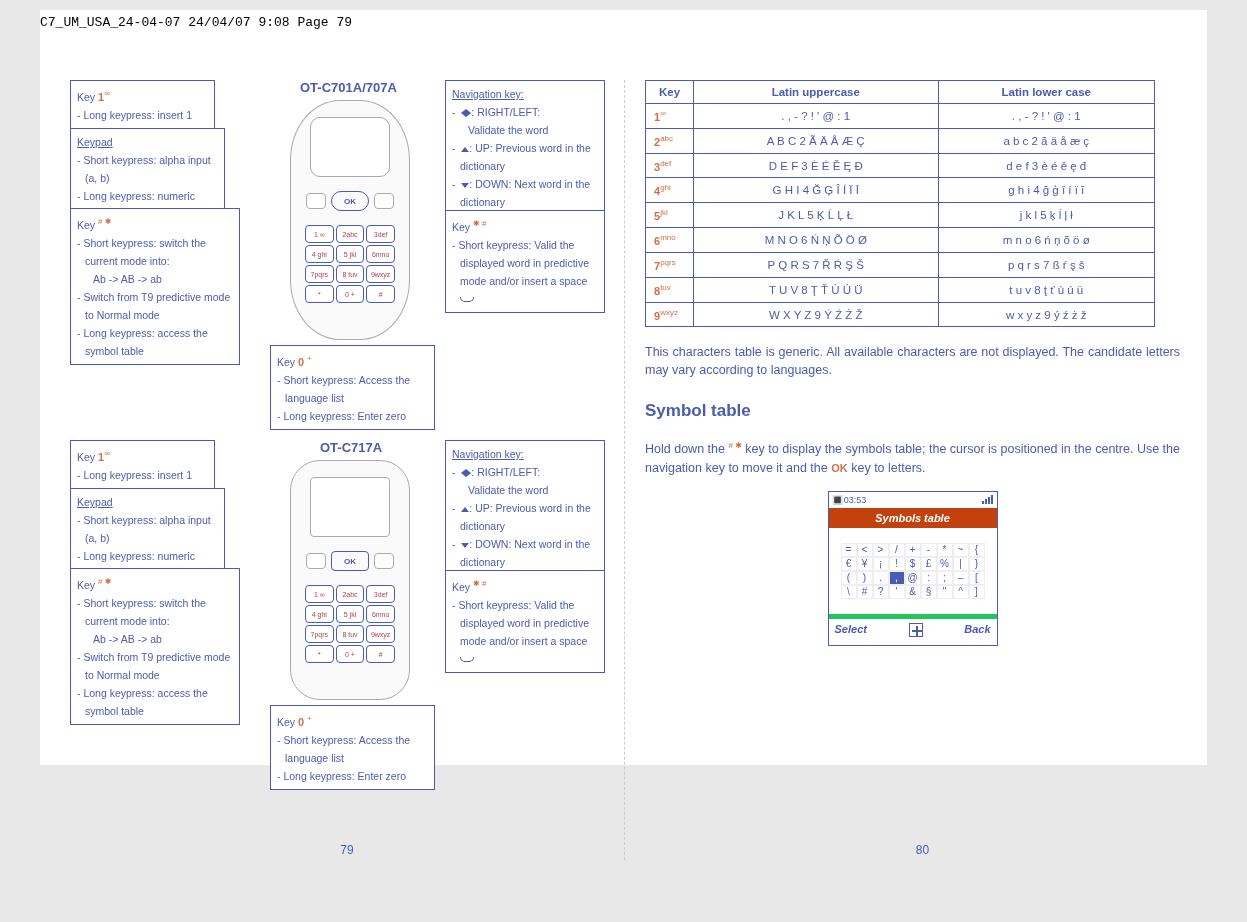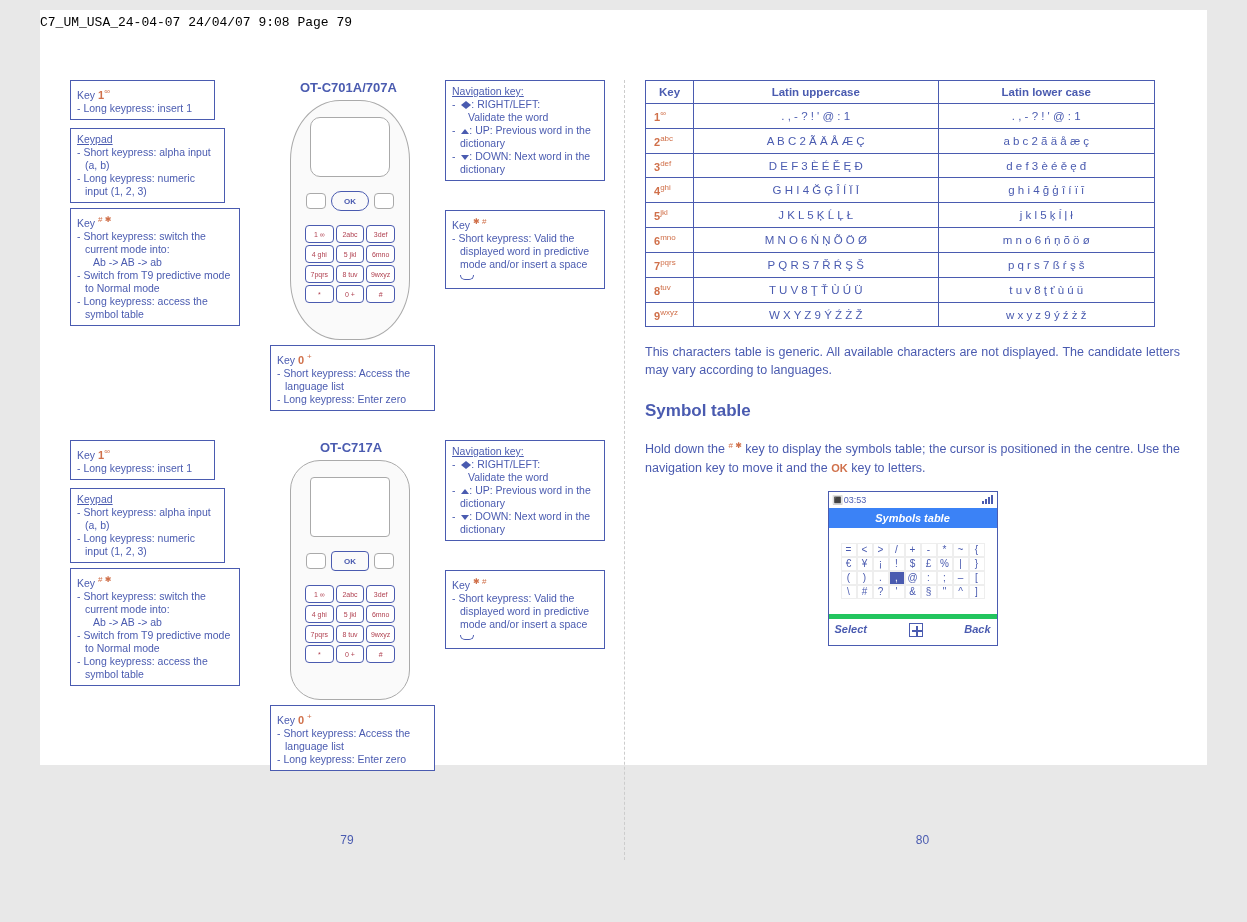--- a/index.html
+++ b/index.html
@@ -2,45 +2,45 @@
 <html><head>
 <meta charset="utf-8">
 <style>
   * { box-sizing: border-box; margin: 0; padding: 0; }
   body { background: #e8e8e8; font-family: Arial, sans-serif; color: #4a5bb0; font-size: 11px; width: 1247px; height: 922px; position: relative; }
   .page-wrap { background: #fff; position: absolute; left: 40px; top: 10px; width: 1167px; height: 755px; }
   .header-line { position: absolute; left: 0; top: 5px; font-size: 13px; font-family: "Courier New", monospace; color: #000; letter-spacing: 0; }
   .spread { display: flex; position: absolute; top: 70px; left: 30px; width: 1110px; }
   .leftpage { width: 555px; position: relative; border-right: 1px dashed #ccc; padding-right: 20px; height: 780px; }
   .rightpage { width: 555px; position: relative; padding-left: 20px; height: 780px; }
-  .callout { border: 0.5px solid #4a5bb0; padding: 4px 6px; font-size: 10.5px; line-height: 13px; position: absolute; background: #fff; }
+  .callout { border: 0.5px solid #4a5bb0; padding: 4px 6px; font-size: 10.5px; line-height: 18px; position: absolute; background: #fff; }
   .callout u { text-decoration: underline; }
   .callout .dash { padding-left: 8px; text-indent: -8px; }
   .callout .sub { padding-left: 16px; }
   .phone-title { color: #4a5bb0; font-weight: bold; font-size: 13px; text-align: center; position: absolute; }
   .phone-box { position: absolute; width: 120px; height: 240px; border: 1px solid #aaa; border-radius: 50px / 60px; background: #fafafa; }
   .phone-screen { width: 80px; height: 60px; border: 1px solid #aaa; border-radius: 10px; margin: 16px auto 6px; background: #fff; }
   .nav-cluster { width: 80px; height: 36px; margin: 0 auto; position: relative; }
   .ok-btn { width: 38px; height: 20px; border: 1px solid #4a5bb0; border-radius: 10px; position: absolute; left: 21px; top: 8px; display: flex; align-items: center; justify-content: center; font-size: 8px; font-weight: bold; }
   .soft-l, .soft-r { width: 20px; height: 16px; border: 1px solid #aaa; border-radius: 4px; position: absolute; top: 10px; background: #fff; }
   .soft-l { left: -4px; } .soft-r { right: -4px; }
   .keypad { display: grid; grid-template-columns: repeat(3,1fr); gap: 2px; width: 90px; margin: 6px auto 0; }
   .keypad .key { border: 1px solid #4a5bb0; border-radius: 4px; height: 18px; font-size: 7px; color: #b04050; display: flex; align-items: center; justify-content: center; background: #fff; }
-  .pgnum { position: absolute; bottom: 13px; font-size: 12px; color: #4a5bb0; width: 100%; text-align: center; }
+  .pgnum { position: absolute; bottom: 3px; font-size: 12px; color: #4a5bb0; width: 100%; text-align: center; }
   .orange-key { color: #d0704a; font-weight: bold; font-size: 11px; }
   .orange-small { color: #d0704a; font-size: 8px; vertical-align: super; }
   .char-table { border-collapse: collapse; width: 510px; }
   .char-table th, .char-table td { border: 0.5px solid #4a5bb0; padding: 5px 4px; font-size: 11.5px; text-align: center; }
   .char-table th { font-weight: bold; }
   .char-table td:first-child { text-align: left; padding-left: 8px; width: 48px; }
   .para { font-size: 12.5px; line-height: 18px; margin-top: 16px; text-align: justify; }
   h2.section-heading { font-size: 17px; font-weight: bold; margin-top: 22px; }
   .symbols-screenshot { border: 1px solid #4a5bb0; width: 170px; height: 155px; margin: 14px auto 0; font-size: 10px; }
   .symbols-header { background: #fff; height: 16px; display: flex; justify-content: space-between; align-items: center; padding: 0 4px; font-size: 9px; }
-  .symbols-title { background: #3b82f6; color: #fff; text-align: center; font-style: italic; font-weight: bold; padding: 4px 0; font-size: 11px; }
+  .symbols-title { background: #c2410c; color: #fff; text-align: center; font-style: italic; font-weight: bold; padding: 4px 0; font-size: 11px; }
   .symbols-grid-wrap { background: #fff; height: 86px; display: flex; align-items: center; justify-content: center; }
   .symbols-grid { display: grid; grid-template-columns: repeat(8, 16px); grid-auto-rows: 14px; font-size: 10px; }
   .symbols-grid span { display: flex; align-items: center; justify-content: center; border: 0.5px solid #eee; }
   .symbols-grid .sel { background: #4a5bb0; color: #fff; }
   .symbols-foot { display: flex; justify-content: space-between; padding: 4px 6px; font-weight: bold; font-style: italic; font-size: 11px; border-top: 5px solid #22c55e; }
   .arrow-icon { width:0; height:0; display:inline-block; vertical-align: middle; }
   .arrow-left-icon { border-top:4px solid transparent; border-bottom:4px solid transparent; border-right:5px solid #4a5bb0; }
   .arrow-right-icon { border-top:4px solid transparent; border-bottom:4px solid transparent; border-left:5px solid #4a5bb0; }
   .arrow-up-icon { border-left:4px solid transparent; border-right:4px solid transparent; border-bottom:5px solid #4a5bb0; }
   .arrow-down-icon { border-left:4px solid transparent; border-right:4px solid transparent; border-top:5px solid #4a5bb0; }

